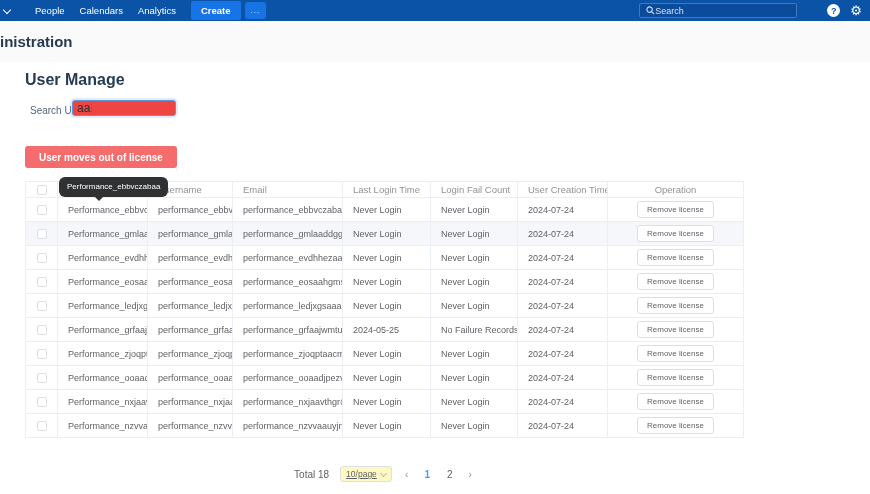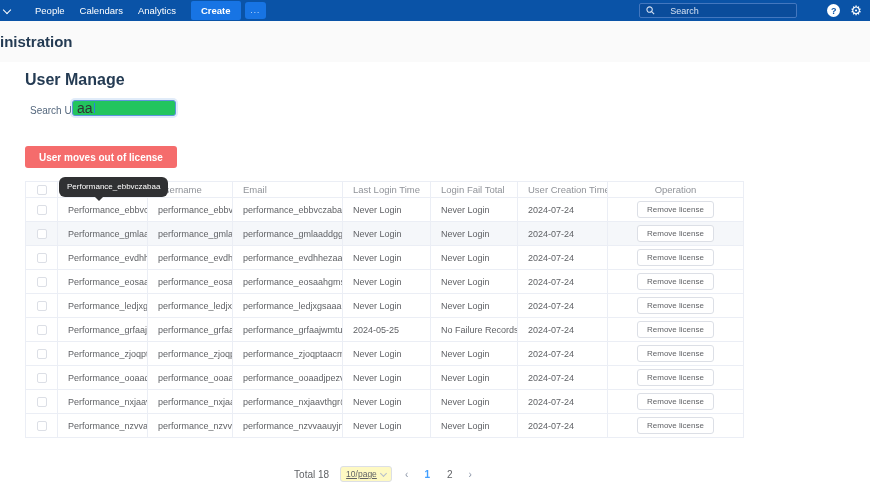--- a/index.html
+++ b/index.html
@@ -35,21 +35,21 @@
     font-family:inherit; cursor:pointer;
   }
   .more-btn {
     margin-left:4px; background:#1774e4; border:none; color:#fff;
     font-size:8px; letter-spacing:1px; padding:4px 6px; border-radius:3px;
     font-family:inherit; cursor:pointer;
   }
   .nav-search {
     margin-left:auto; width:158px; height:15px;
     background:#0a4c9b; border:1px solid #4377bf; border-radius:2px;
-    display:flex; align-items:center; gap:15px; padding:0 6px;
+    display:flex; align-items:center; gap:0; padding:0 6px;
     color:#d5e1f2; cursor:text;
   }
   .nav-search .ph { font-size:9px; }
   .help-icon {
     margin-left:30px; width:13px; height:13px; flex:none;
     border-radius:50%; background:#fff; color:#0a53a7;
     font-weight:700; font-size:9px;
     display:flex; align-items:center; justify-content:center; cursor:pointer;
   }
   .gear-icon { margin-left:10px; margin-right:2px; font-size:13px; line-height:1; cursor:pointer; }
@@ -58,22 +58,22 @@
   .band { position:absolute; top:21px; left:0; width:870px; height:41px; background:#fafafa; }
   .band h1 { margin:0; padding:12px 0 0 0; font-size:15px; font-weight:700; color:#243b53; }
 
   
   .page-title { position:absolute; left:25px; top:71px; font-size:16px; font-weight:700; color:#243b53; }
   .search-label { position:absolute; left:30px; top:105px; font-size:10px; color:#54677d; }
   .search-field {
     position:absolute; left:72px; top:100px; width:104px; height:16px;
     border:1px solid #5e95dd; border-radius:3px;
     box-shadow:0 0 0 2px rgba(90,150,220,.18);
-    background:#22c55e; display:flex; align-items:center; padding:0 4px;
-    font-size:14px; color:#303133; cursor:text;
+    background:#ef4444; display:flex; align-items:center; padding:0 4px;
+    font-size:12px; color:#303133; cursor:text;
   }
   .caret { width:1px; height:10px; background:#2b7de0; margin-left:1px; }
   .danger-btn {
     position:absolute; left:25px; top:146px; height:22px;
     background:#f56c6c; color:#fff; border:none; border-radius:3px;
     font-size:10px; font-weight:700; padding:0 14px;
     font-family:inherit; cursor:pointer;
   }
 
   
@@ -176,21 +176,21 @@
         <col style="width:90px">
         <col style="width:136px">
     </colgroup>
     <thead>
       <tr>
         <th class="c-check"><span class="checkbox"></span></th>
         <th></th>
         <th>Username</th>
         <th>Email</th>
         <th>Last Login Time</th>
-        <th>Login Fail Total</th>
+        <th>Login Fail Count</th>
         <th>User Creation Time</th>
         <th class="c-op">Operation</th>
       </tr>
     </thead>
     <tbody>
         <tr>
           <td class="c-check"><span class="checkbox"></span></td>
           <td>Performance_ebbvc...</td>
           <td>performance_ebbvc...</td>
           <td>performance_ebbvczabaa...</td>

